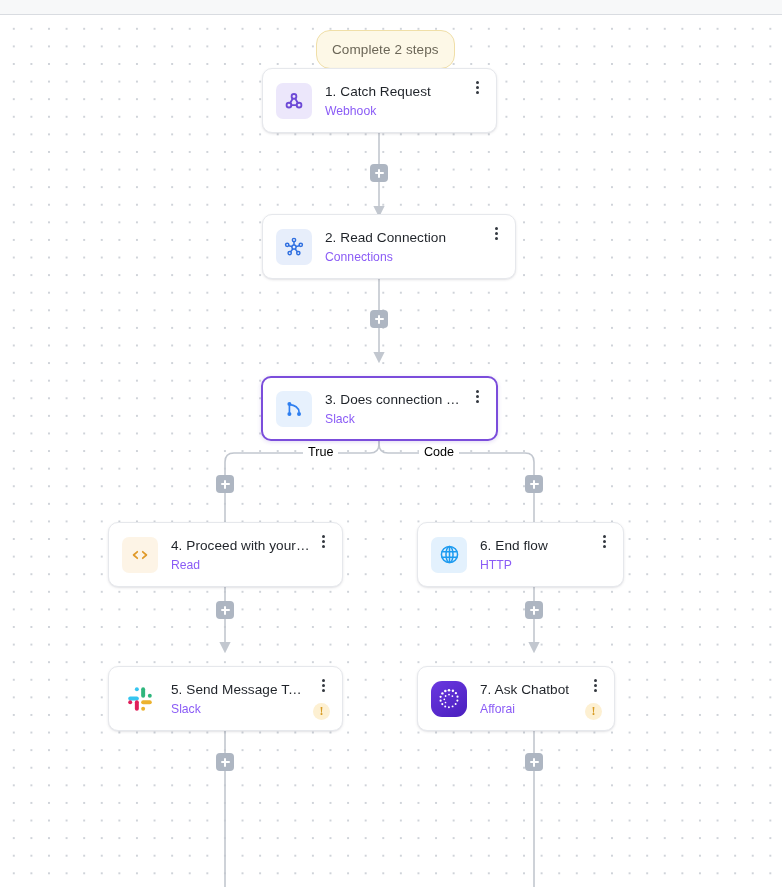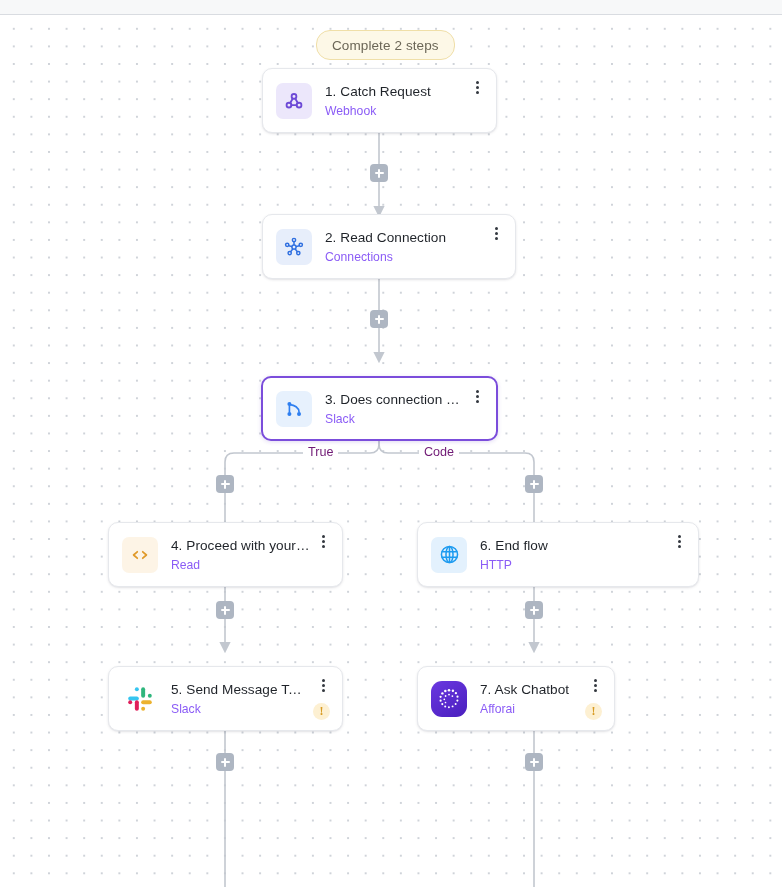--- a/index.html
+++ b/index.html
@@ -52,21 +52,21 @@
     height: 871px;
     pointer-events: none;
   }
 
   
   .status-pill {
     position: absolute;
     display: flex;
     align-items: center;
     justify-content: center;
-    height: 30px;
+    height: 39px;
     padding: 5px 15px;
     border-radius: 14px;
     background: #fdf8e7;
     border: 1px solid #f0dfa8;
     color: #6b6657;
     font-size: 13.5px;
     letter-spacing: .1px;
     white-space: nowrap;
     box-sizing: border-box;
   }
@@ -186,21 +186,21 @@
     background: #ffffff;
     border-radius: 1px;
   }
   .plus::before { width: 9px; height: 1.8px; }
   .plus::after  { width: 1.8px; height: 9px; }
 
   
   .edge-label {
     position: absolute;
     font-size: 12.6px;
-    color: #701a75;
+    color: #000000;
     background: #ffffff;
     padding: 0 5px;
     line-height: 15px;
     white-space: nowrap;
   }
 </style>
 </head>
 <body>
 
 <div id="app">
@@ -329,21 +329,21 @@
       </div>
       <div class="node-right nowarn">
         <div class="kebab">
             <i></i>
             <i></i>
             <i></i>
           </div>
       </div>
     </div>
 
-    <div class="node" style="left:417px; top:506px; width:282px; height:65px;">
+    <div class="node" style="left:417px; top:506px; width:207px; height:65px;">
       <div class="node-icon" style="background:#e3f1fd;">
         <svg width="23" height="23" viewBox="0 0 24 24" fill="none" stroke="#1d9bf0" stroke-width="1.6">
           <circle cx="12" cy="12" r="8.4"></circle>
           <ellipse cx="12" cy="12" rx="3.7" ry="8.4"></ellipse>
           <path d="M3.8 9.2 H20.2"></path>
           <path d="M3.8 14.8 H20.2"></path>
           <path d="M12 3.6 V20.4"></path>
         </svg>
       </div>
       <div class="node-body">

